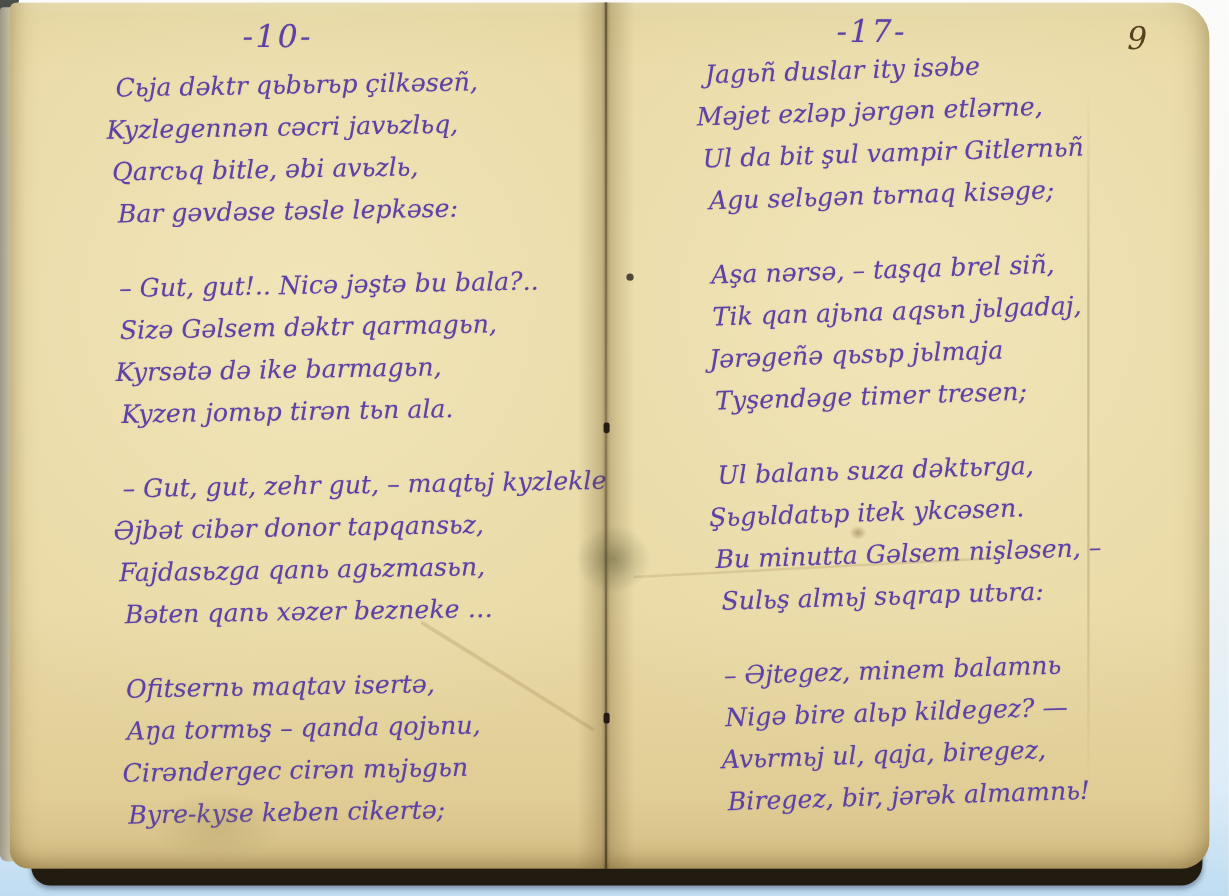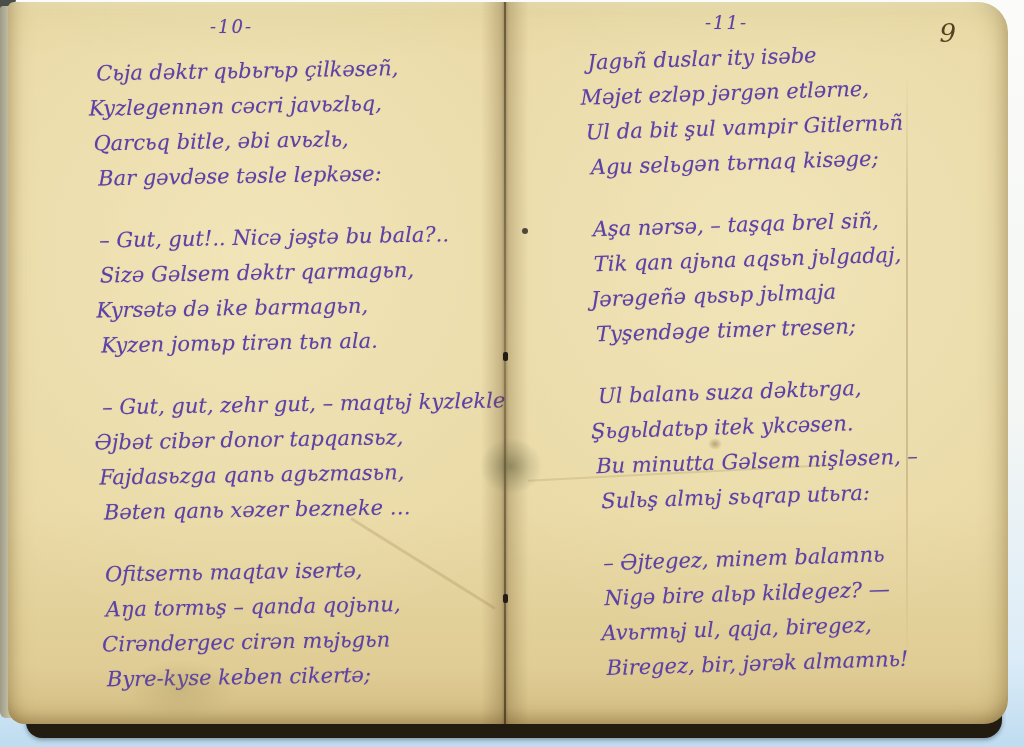--- a/index.html
+++ b/index.html
@@ -105,21 +105,21 @@
 
   
   .hw{
     font-family:"DejaVu Serif", serif;
     font-style:italic;
     color:var(--ink-color,#5d41a6);
     text-shadow:0 0 1px rgba(93,65,166,.35);
   }
   .page-header{
     position:absolute;top:14px;width:100%;text-align:center;
-    font-size:18px;letter-spacing:2px;
+    font-size:26px;letter-spacing:2px;
   }
   .page-left .page-header{padding-right:50px;box-sizing:border-box;}
   .page-right .page-header{padding-right:60px;box-sizing:border-box;top:10px;}
   .corner-number{
     position:absolute;right:52px;top:16px;
     font-size:26px;color:var(--folio-color,#55401f);
     text-shadow:none;font-style:italic;
   }
   .stanza-list{
     position:absolute;left:0;right:0;
@@ -167,21 +167,21 @@
           <div class="stanza">
             <div class="line">Ofitsernь maqtav isertə,</div>
             <div class="line">Aŋa tormьş – qanda qojьnu,</div>
             <div class="line">Cirəndergec cirən mьjьgьn</div>
             <div class="line">Byre-kyse keben cikertə;</div>
           </div>
         </div>
     </div>
 
     <div class="page page-right">
-      <div class="page-header hw">-11-</div>
+      <div class="page-header hw">-17-</div>
       <div class="corner-number hw">9</div>
       <div class="stanza-list hw">
           <div class="stanza">
             <div class="line">Jagьñ duslar ity isəbe</div>
             <div class="line">Məjet ezləp jərgən etlərne,</div>
             <div class="line">Ul da bit şul vampir Gitlernьñ</div>
             <div class="line">Agu selьgən tьrnaq kisəge;</div>
           </div>
           <div class="stanza">
             <div class="line">Aşa nərsə, – taşqa brel siñ,</div>

